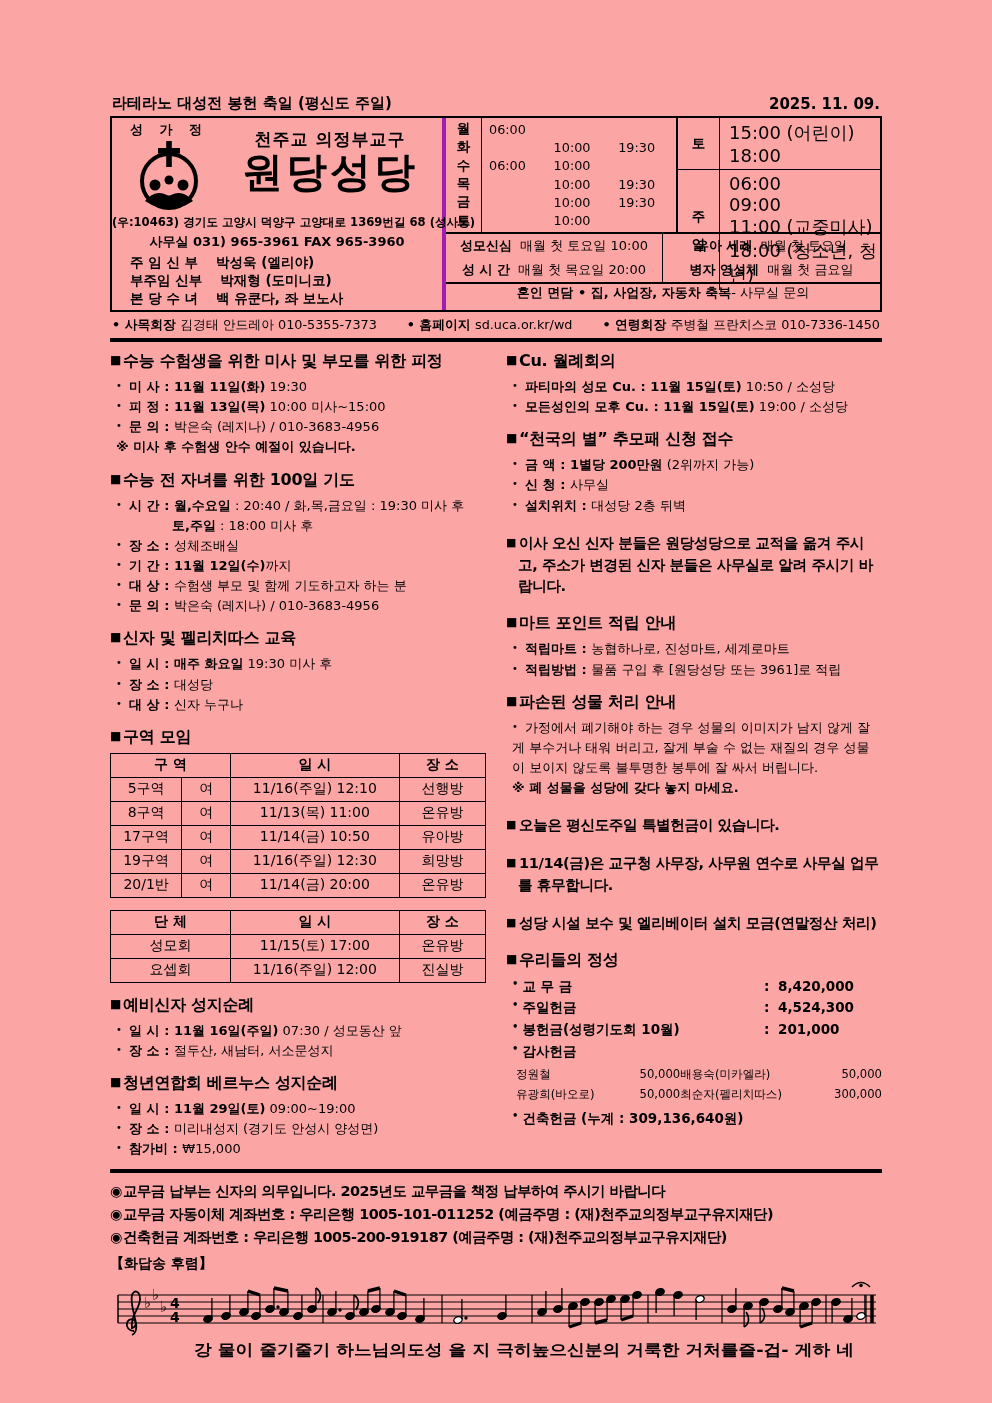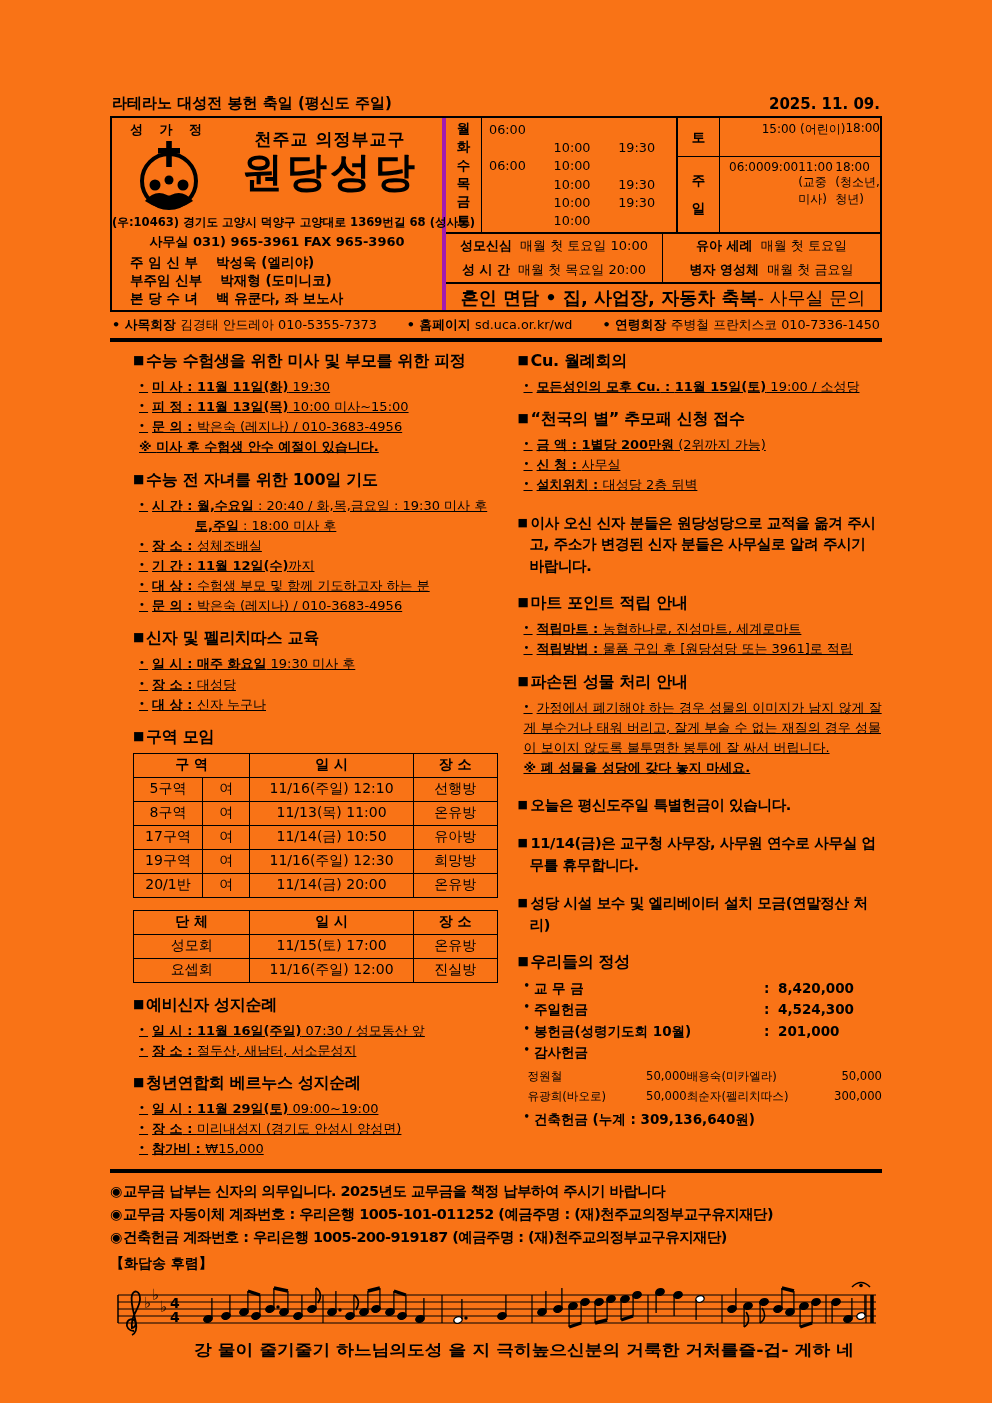--- a/index.html
+++ b/index.html
@@ -1,18 +1,18 @@
 <!DOCTYPE html>
 <html><head>
 <meta charset="utf-8">
 <style>
   * { margin:0; padding:0; box-sizing:border-box; }
   html,body { background:#fff; }
   body { width:992px; height:1403px; font-family:"DejaVu Sans","Liberation Sans",sans-serif; color:#000; }
-  .page { position:relative; width:992px; height:1403px; overflow:hidden; background:#f97316; }
+  .page { position:relative; width:992px; height:1403px; overflow:hidden; background:#fca5a5; }
   .content { position:absolute; left:110px; top:94px; width:772px; }
 
   
   .masthead { display:flex; justify-content:space-between; align-items:flex-end;
               font-size:15px; font-weight:bold; padding:0 2px 3px 2px; border-bottom:2px solid #000; }
   .info-box { display:flex; border:2px solid #000; border-top:none; height:194px; }
   .church-info { width:334px; border-right:4px solid #a21caf; display:flex; flex-direction:column; }
   .ci-top { display:flex; padding:3px 4px 0 4px; height:97px; }
   .emblem { width:106px; text-align:center; }
   .emblem-caption { font-size:13px; font-weight:bold; letter-spacing:6px; }
@@ -30,35 +30,35 @@
              justify-content:space-around; text-align:center; font-weight:bold; font-size:13.5px; padding:2px 0; }
   .times-col { flex:1; display:flex; flex-direction:column; justify-content:space-around; padding:2px 0; }
   .time-row { display:flex; font-size:12.8px; }
   .time-cell { width:33.3%; padding-left:7px; white-space:nowrap; }
   .weekend { flex:1; display:flex; flex-direction:column; }
   .we-row { display:flex; }
   .we-row.sat { flex:2; border-bottom:1.5px solid #000; }
   .we-row.sun { flex:4; }
   .we-day { width:42px; border-right:1.5px solid #000; display:flex; align-items:center; justify-content:center;
             font-weight:bold; font-size:13.5px; white-space:pre-line; text-align:center; line-height:2.1; }
-  .we-times { flex:1; display:flex; justify-content:flex-end; padding:3px 0 3px 9px; font-size:12px; }
+  .we-times { flex:1; display:flex; flex-direction:column; justify-content:center; padding:3px 0 3px 9px; font-size:18px; }
   .dev-grid { display:grid; grid-template-columns:1fr 1fr; border-bottom:2px solid #000; height:50px; }
   .dev-cell { display:flex; align-items:center; justify-content:center; font-size:13px; gap:8px; white-space:nowrap; }
   .dev-cell.lft { border-right:1.5px solid #000; }
-  .blessing { flex:1; display:flex; align-items:flex-end; justify-content:center; font-size:18px; white-space:nowrap; }
+  .blessing { flex:1; display:flex; align-items:flex-start; justify-content:center; font-size:13px; white-space:nowrap; }
   .contact-line { display:flex; justify-content:space-between; font-size:12.8px; padding:5px 2px 4px 2px; white-space:nowrap; }
   .thick-rule { height:4px; background:#000; }
 
   
-  .columns { display:flex; gap:20px; margin-top:9px; height:818px; overflow:hidden;margin-left:23px; }
+  .columns { display:flex; gap:20px; margin-top:9px; height:818px; overflow:hidden; }
   .col { width:376px; }
   .sec { margin-bottom:12px; }
   .sec-title { font-size:16px; font-weight:bold; margin-bottom:5px; letter-spacing:-0.3px; }
   .sec-title .mk { font-size:12px; margin-right:2px; vertical-align:2px; }
-  .sec-item { font-size:13px; line-height:1.55; padding-left:6px;text-decoration:underline; }
+  .sec-item { font-size:13px; line-height:1.55; padding-left:6px; }
   .sec-item .blt { font-size:10px; vertical-align:2px; margin-right:4px; }
   .sec-item.indent { padding-left:62px; }
   .para { font-size:14.6px; font-weight:bold; line-height:1.5; margin:16px 0; white-space:pre-line;
           padding-left:12px; text-indent:-12px; letter-spacing:-0.4px; }
   .para .mk { font-size:11px; margin-right:3px; vertical-align:2px; }
   table.btable { width:100%; border-collapse:collapse; margin-top:2px; }
   table.btable th, table.btable td { border:1.6px solid #000; text-align:center; font-size:14px; padding:2.5px 1px; white-space:nowrap; }
   table.btable th { font-weight:bold; }
 
   
@@ -332,20 +332,21 @@
           <div class="sec">
             <div class="sec-title"><span class="mk">■</span><b>청년연합회 베르누스 성지순례</b></div>
             <div class="sec-item"><span class="blt">• </span><b>일   시</b><b> : </b><b>11월 29일(토)</b><span>  09:00~19:00</span></div>
             <div class="sec-item"><span class="blt">• </span><b>장   소</b><b> : </b><span>미리내성지 (경기도 안성시 양성면)</span></div>
             <div class="sec-item"><span class="blt">• </span><b>참가비</b><b> : </b><span>₩15,000</span></div>
           </div>
         </div>
       <div class="col" id="right-col">
           <div class="sec">
             <div class="sec-title"><span class="mk">■</span><b>Cu. 월례회의</b></div>
+            <div class="sec-item"><span class="blt">• </span><b>파티마의 성모 Cu.</b><b> : </b><b>11월 15일(토)</b><span> 10:50 / 소성당</span></div>
             <div class="sec-item"><span class="blt">• </span><b>모든성인의 모후 Cu.</b><b> : </b><b>11월 15일(토)</b><span> 19:00 / 소성당</span></div>
           </div>
           <div class="sec">
             <div class="sec-title"><span class="mk">■</span><b>“천국의 별” 추모패 신청 접수</b></div>
             <div class="sec-item"><span class="blt">• </span><b>금 액</b><b> : </b><b>1별당 200만원</b><span> (2위까지 가능)</span></div>
             <div class="sec-item"><span class="blt">• </span><b>신 청</b><b> : </b><span>사무실</span></div>
             <div class="sec-item"><span class="blt">• </span><b>설치위치</b><b> : </b><span>대성당 2층 뒤벽</span></div>
           </div>
           <div class="para"><span class="mk">■</span><b>이사 오신 신자 분들은 원당성당으로 교적을 옮겨 주시고, 주소가 변경된 신자 분들은 사무실로 알려 주시기 바랍니다.</b></div>
           <div class="sec">

